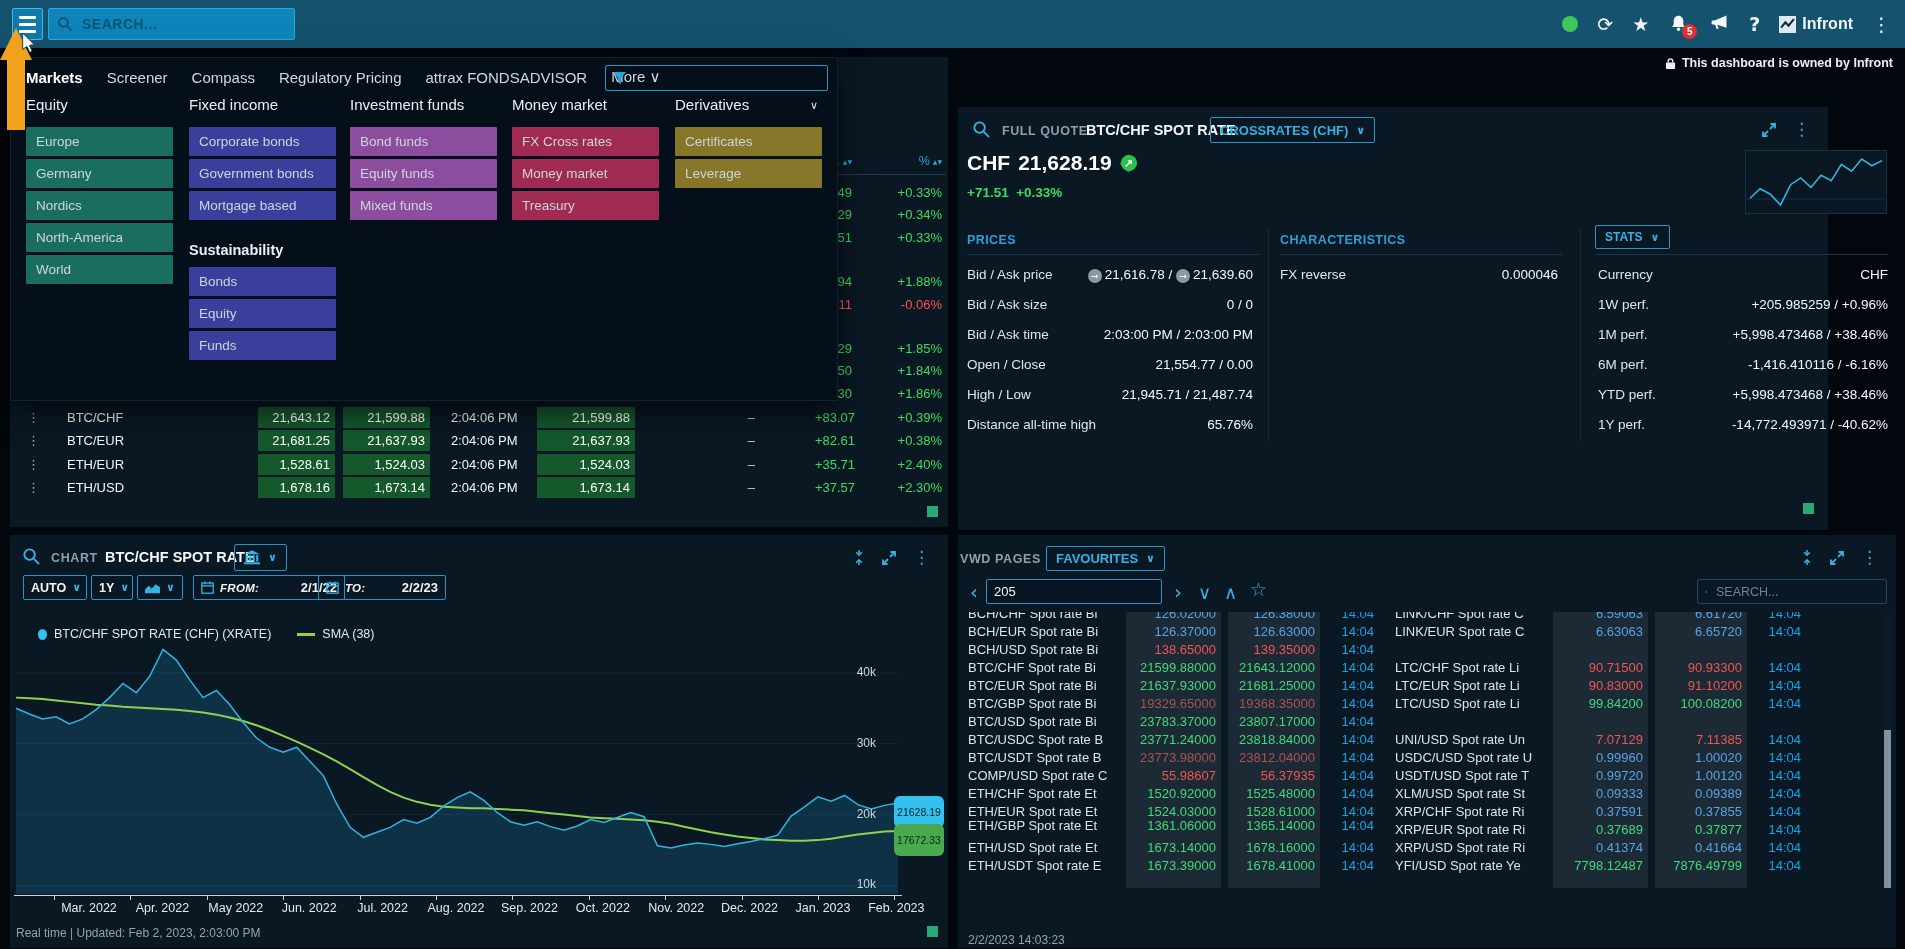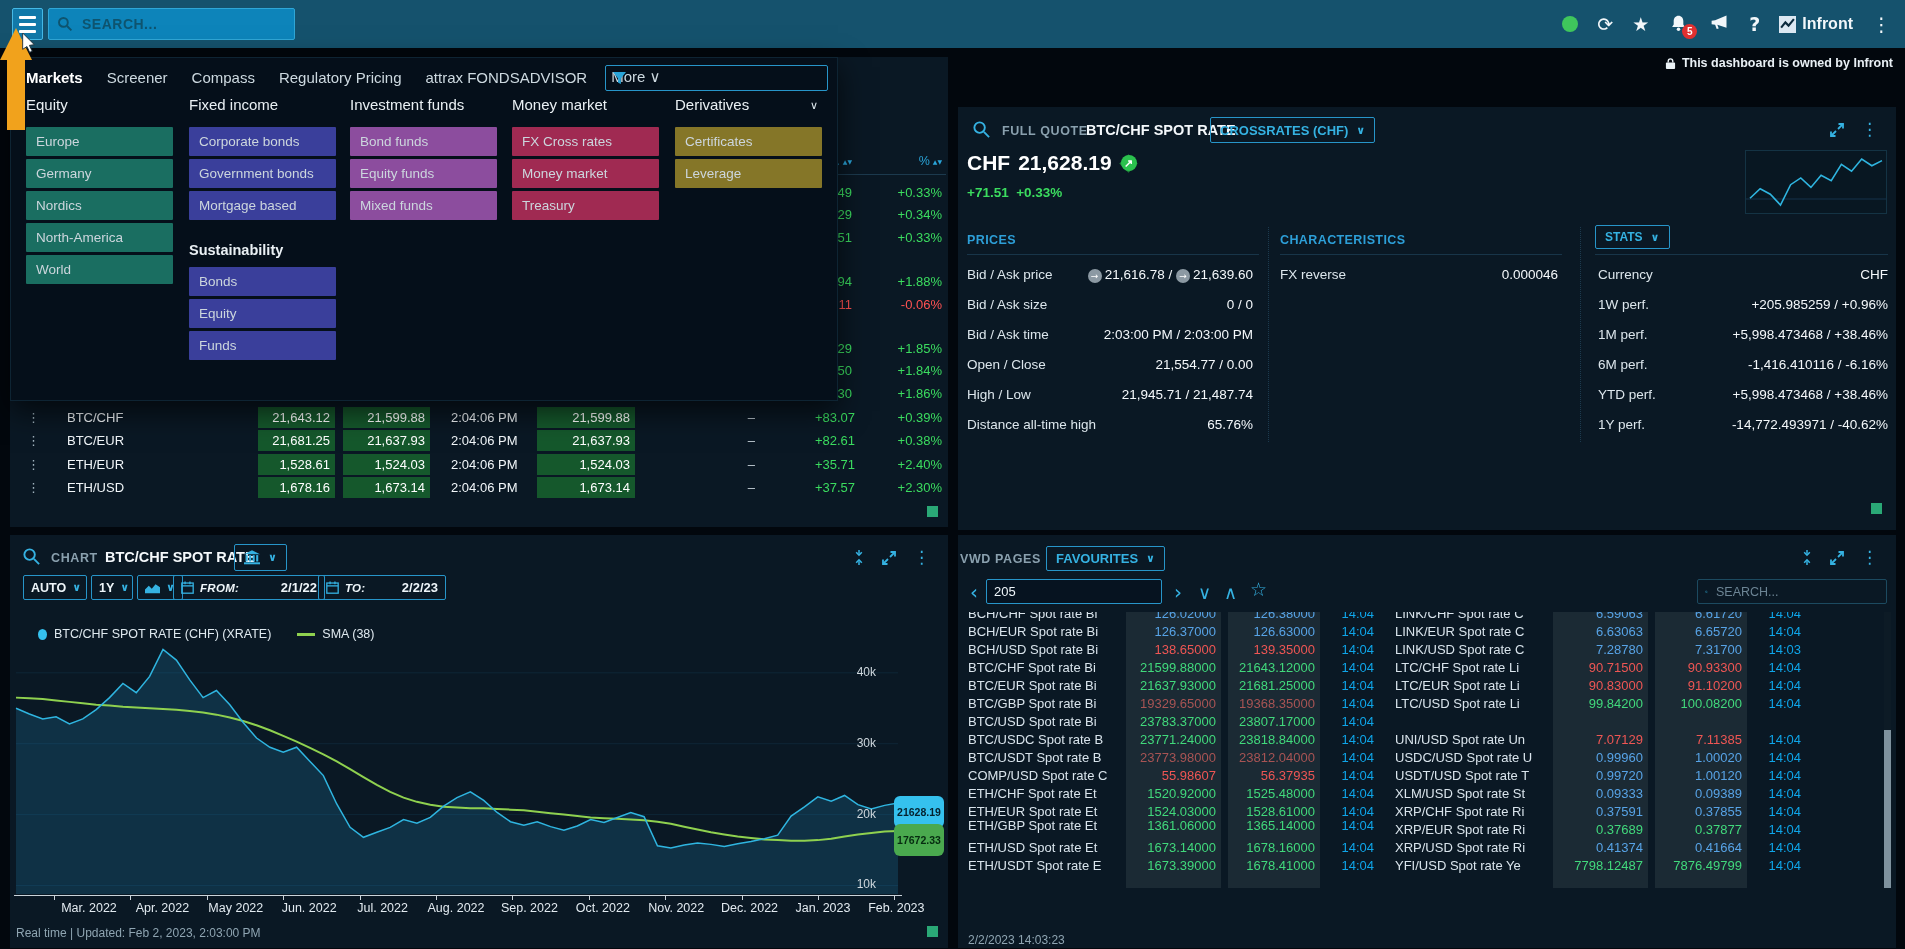--- a/index.html
+++ b/index.html
@@ -71,21 +71,21 @@
   .ctrl{position:absolute;height:25px;border:1px solid #2795c9;border-radius:2px;display:flex;align-items:center;padding:0 7px;gap:6px;color:#eef5f9;font-size:12.5px;font-weight:bold;}
   .ctrl .lbl-it{font-style:italic;font-size:11.5px;letter-spacing:.3px;}
   .ctrl .dt{margin-left:auto;font-size:13px;}
   .legend{position:absolute;left:28px;top:92px;display:flex;align-items:center;gap:26px;font-size:12.5px;color:#dfe9ef;}
   .leg-dot{width:9px;height:11px;border-radius:50%;display:inline-block;margin-right:7px;}
   .leg-line{width:18px;height:3px;display:inline-block;margin-right:7px;}
   .ytick{position:absolute;width:58px;text-align:right;font-size:12px;color:#cfd8de;}
   .month{position:absolute;width:78px;text-align:center;font-size:12.5px;color:#e2eaf0;}
   .axisline{position:absolute;border-top:1px solid #c9d3da;}
   .tickmark{position:absolute;width:1px;height:5px;background:#c9d3da;}
-  .pricetag{position:absolute;width:50px;height:32px;font-size:10.5px;font-weight:bold;display:flex;align-items:center;justify-content:center;border-radius:6px;}
+  .pricetag{position:absolute;width:50px;height:32px;font-size:10.5px;font-weight:normal;display:flex;align-items:center;justify-content:center;border-radius:6px;}
   
   .vwd-table{position:absolute;overflow:hidden;font-family:"DejaVu Sans Mono",monospace;}
   .vwd-row{position:absolute;height:18px;display:flex;align-items:center;font-size:13px;white-space:pre;}
   .vwd-name{width:158px;color:#d9e4ec;overflow:hidden;}
   .vwd-cell{width:95px;background:#1b2a34;text-align:right;padding-right:5px;}
   .vwd-cell2{width:92px;background:#1b2a34;text-align:right;padding-right:5px;margin-left:7px;}
   .vwd-time{width:48px;margin-left:6px;color:#0ea5e9;text-align:right;}
   .cg{color:#41d97c;} .cr{color:#ef5654;} .cdr{color:#a85454;} .cb{color:#57a3e6;}
   .vwd-input{background:#061320;border:1px solid #2795c9;border-radius:2px;color:#eef5f9;font-size:13px;padding:0 7px;outline:none;}
   .navglyph{color:#35b2e2;font-size:18px;font-family:"DejaVu Sans",sans-serif;cursor:pointer;line-height:1;}
@@ -279,21 +279,21 @@
   </section>
 
   <div class="annotation">
     <span class="arr-tri"></span>
     <span class="arr-shaft"></span>
     <svg style="position:absolute;left:21px;top:5px;" width="15" height="21" viewBox="0 0 12 18">
         <path d="M1 0l10 10-4.2.6 2.4 5-2.2 1-2.3-5L1 14z" fill="#fff" stroke="#20303a" stroke-width="0.8"></path>
       </svg>
   </div>
 
-  <section class="panel" id="fullquote" style="left:958px;top:107px;width:938px;height:423px;">
+  <section class="panel" id="fullquote" style="left:958px;top:107px;width:870px;height:423px;">
     <svg class="mag abs" style="left:14px;top:13px;" width="19" height="19" viewBox="0 0 20 20">
         <circle cx="8" cy="8" r="5.5" fill="none" stroke="#35b2e2" stroke-width="2"></circle>
         <line x1="12.5" y1="12.5" x2="18" y2="18" stroke="#35b2e2" stroke-width="2"></line>
       </svg>
     <span class="panel-label abs" style="left:44px;top:17px;">FULL QUOTE</span>
     <span class="panel-symbol abs" style="left:128px;top:15px;">BTC/CHF SPOT RATE</span>
     <button class="cyanbtn abs" style="left:252px;top:10px;height:26px;">
       <span>CROSSRATES (CHF)</span>
         <span class="chev">∨</span>
     </button>
@@ -411,21 +411,21 @@
     <div class="ctrl" style="left:81px;top:40px;width:42px;">
         <span>1Y</span>
         <span class="chev">∨</span>
       </div>
     <div class="ctrl" style="left:127px;top:40px;width:46px;">
       <svg width="17" height="12" viewBox="0 0 20 14" fill="#35b2e2">
           <path d="M0 14L0 9 5 4 9 8 14 2 20 6 20 14Z"></path>
         </svg>
       <span class="chev">∨</span>
     </div>
-    <div class="ctrl" style="left:163px;top:40px;width:152px;">
+    <div class="ctrl" style="left:183px;top:40px;width:152px;">
       <svg width="13" height="13" viewBox="0 0 16 16" fill="none" stroke="#35b2e2" stroke-width="1.6">
           <rect x="1" y="2.5" width="14" height="12.5"></rect>
           <line x1="1" y1="6" x2="15" y2="6"></line>
           <line x1="5" y1="0.5" x2="5" y2="4"></line>
           <line x1="11" y1="0.5" x2="11" y2="4"></line>
         </svg>
       <span class="lbl-it">FROM:</span>
         <span class="dt">2/1/22</span>
     </div>
     <div class="ctrl" style="left:308px;top:40px;width:128px;">
@@ -556,21 +556,20 @@
         <div class="vwd-row" style="top: 190px; left: 0px; width: 410px;"><span class="vwd-name">ETH/EUR Spot rate Et</span><span class="vwd-cell cg">1524.03000</span><span class="vwd-cell2 cg">1528.61000</span><span class="vwd-time">14:04</span></div>
         <div class="vwd-row" style="top: 204px; left: 0px; width: 410px;"><span class="vwd-name">ETH/GBP Spot rate Et</span><span class="vwd-cell cg">1361.06000</span><span class="vwd-cell2 cg">1365.14000</span><span class="vwd-time">14:04</span></div>
         <div class="vwd-row" style="top: 226px; left: 0px; width: 410px;"><span class="vwd-name">ETH/USD Spot rate Et</span><span class="vwd-cell cg">1673.14000</span><span class="vwd-cell2 cg">1678.16000</span><span class="vwd-time">14:04</span></div>
         <div class="vwd-row" style="top: 244px; left: 0px; width: 410px;"><span class="vwd-name">ETH/USDT Spot rate E</span><span class="vwd-cell cg">1673.39000</span><span class="vwd-cell2 cg">1678.41000</span><span class="vwd-time">14:04</span></div>
       </div>
     <div class="vwd-table" id="vwd-right" style="left:437px;top:77px;width:410px;height:276px;">
         <div style="position: absolute; left: 158px; top: 0px; width: 95px; height: 276px; background: rgb(27, 42, 52);"></div>
         <div style="position: absolute; left: 260px; top: 0px; width: 92px; height: 276px; background: rgb(27, 42, 52);"></div>
         <div class="vwd-row" style="top: -8px; left: 0px; width: 410px;"><span class="vwd-name">LINK/CHF Spot rate C</span><span class="vwd-cell cb">6.59063</span><span class="vwd-cell2 cb">6.61720</span><span class="vwd-time">14:04</span></div>
         <div class="vwd-row" style="top: 10px; left: 0px; width: 410px;"><span class="vwd-name">LINK/EUR Spot rate C</span><span class="vwd-cell cb">6.63063</span><span class="vwd-cell2 cb">6.65720</span><span class="vwd-time">14:04</span></div>
-        <div class="vwd-row" style="top: 28px; left: 0px; width: 410px;"><span class="vwd-name">LINK/USD Spot rate C</span><span class="vwd-cell cb">7.28780</span><span class="vwd-cell2 cb">7.31700</span><span class="vwd-time">14:03</span></div>
         <div class="vwd-row" style="top: 46px; left: 0px; width: 410px;"><span class="vwd-name">LTC/CHF Spot rate Li</span><span class="vwd-cell cr">90.71500</span><span class="vwd-cell2 cr">90.93300</span><span class="vwd-time">14:04</span></div>
         <div class="vwd-row" style="top: 64px; left: 0px; width: 410px;"><span class="vwd-name">LTC/EUR Spot rate Li</span><span class="vwd-cell cr">90.83000</span><span class="vwd-cell2 cr">91.10200</span><span class="vwd-time">14:04</span></div>
         <div class="vwd-row" style="top: 82px; left: 0px; width: 410px;"><span class="vwd-name">LTC/USD Spot rate Li</span><span class="vwd-cell cg">99.84200</span><span class="vwd-cell2 cg">100.08200</span><span class="vwd-time">14:04</span></div>
         <div class="vwd-row" style="top: 118px; left: 0px; width: 410px;"><span class="vwd-name">UNI/USD Spot rate Un</span><span class="vwd-cell cr">7.07129</span><span class="vwd-cell2 cr">7.11385</span><span class="vwd-time">14:04</span></div>
         <div class="vwd-row" style="top: 136px; left: 0px; width: 410px;"><span class="vwd-name">USDC/USD Spot rate U</span><span class="vwd-cell cb">0.99960</span><span class="vwd-cell2 cb">1.00020</span><span class="vwd-time">14:04</span></div>
         <div class="vwd-row" style="top: 154px; left: 0px; width: 410px;"><span class="vwd-name">USDT/USD Spot rate T</span><span class="vwd-cell cb">0.99720</span><span class="vwd-cell2 cb">1.00120</span><span class="vwd-time">14:04</span></div>
         <div class="vwd-row" style="top: 172px; left: 0px; width: 410px;"><span class="vwd-name">XLM/USD Spot rate St</span><span class="vwd-cell cb">0.09333</span><span class="vwd-cell2 cb">0.09389</span><span class="vwd-time">14:04</span></div>
         <div class="vwd-row" style="top: 190px; left: 0px; width: 410px;"><span class="vwd-name">XRP/CHF Spot rate Ri</span><span class="vwd-cell cb">0.37591</span><span class="vwd-cell2 cb">0.37855</span><span class="vwd-time">14:04</span></div>
         <div class="vwd-row" style="top: 208px; left: 0px; width: 410px;"><span class="vwd-name">XRP/EUR Spot rate Ri</span><span class="vwd-cell cg">0.37689</span><span class="vwd-cell2 cg">0.37877</span><span class="vwd-time">14:04</span></div>
         <div class="vwd-row" style="top: 226px; left: 0px; width: 410px;"><span class="vwd-name">XRP/USD Spot rate Ri</span><span class="vwd-cell cb">0.41374</span><span class="vwd-cell2 cb">0.41664</span><span class="vwd-time">14:04</span></div>

